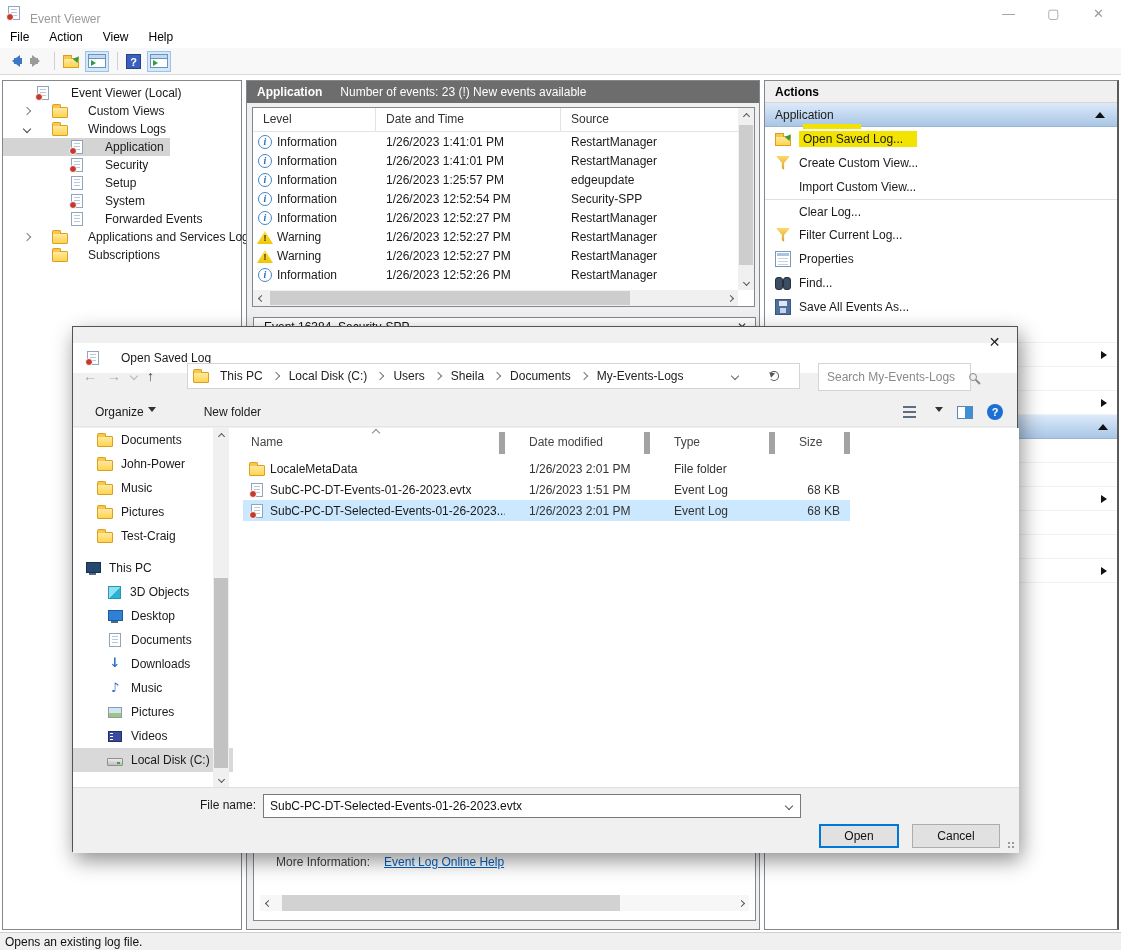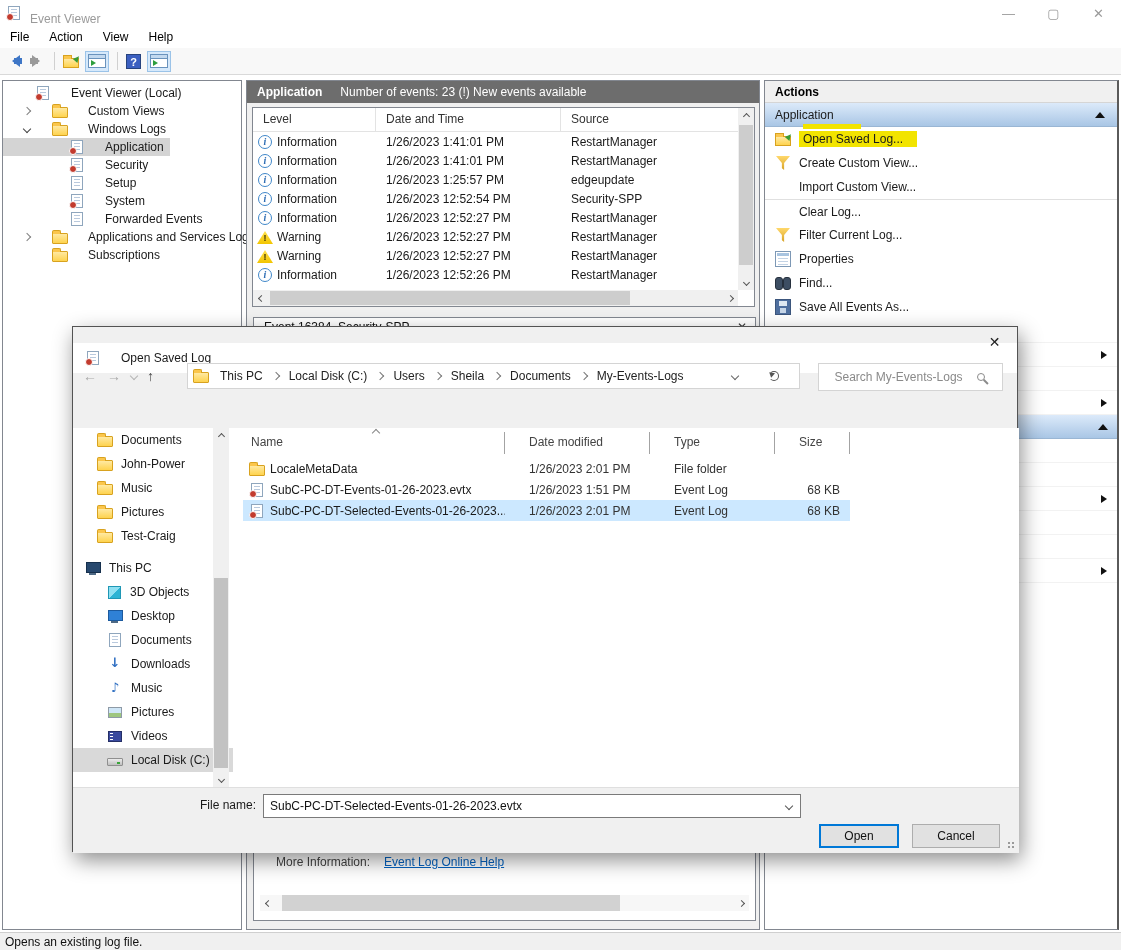--- a/index.html
+++ b/index.html
@@ -142,39 +142,39 @@
   .dlg-close { position:absolute; right:0; top:0; width:45px; height:30px; display:flex; align-items:center; justify-content:center; font-size:14px; color:#222; }
   .dlg-nav { position:absolute; left:10px; top:36px; height:26px; display:flex; align-items:center; gap:10px; color:#a9a9a9; font-size:14px; }
   .dlg-nav .up { color:#444; }
   .addrbar { position:absolute; left:114px; top:36px; width:562px; height:26px; background:#fff; border:1px solid #d4d4d4; display:flex; align-items:center; padding-left:5px; }
   .addr-refresh { position:absolute; left:675px; top:36px; width:52px; height:26px; background:#fff; border:1px solid #d4d4d4; border-left:none; display:flex; align-items:center; justify-content:center; }
   .crumbs { display:flex; align-items:center; }
   .crumb { display:flex; align-items:center; padding:0 5px; color:#222; white-space:nowrap; }
   .crumb::after { content:""; width:5px; height:5px; border-right:1.5px solid #777; border-bottom:1.5px solid #777; transform:rotate(-45deg); margin-left:10px; }
   .crumb:last-child::after { display:none; }
   .addr-chev { position:absolute; right:10px; }
-  .searchbox { position:absolute; left:745px; top:36px; width:185px; height:26px; background:#fff; border:1px solid #d4d4d4; display:flex; align-items:center; justify-content:center; padding:13px 8px; }
+  .searchbox { position:absolute; left:745px; top:36px; width:153px; height:26px; background:#fff; border:1px solid #d4d4d4; display:flex; align-items:center; justify-content:space-between; padding:13px 8px; }
   .searchbox input { border:none; outline:none; width:140px; font:12px "Liberation Sans",sans-serif; color:#333; }
   .searchbox input::placeholder { color:#8a8a8a; }
   .dlg-toolbar { position:absolute; left:0; top:70px; right:0; height:30px; display:flex; align-items:center; padding:0 14px 0 22px; border-bottom:1px solid #e5e5e5; }
   .dlg-toolbar .spacer { flex:1; }
   .organize, .newfolder { display:flex; align-items:center; color:#1a1a1a; margin-right:48px; }
   .view-icons { display:flex; align-items:center; gap:14px; }
   .dlg-body { position:absolute; left:0; top:101px; width:946px; height:359px; background:#fff; }
   .side { position:absolute; left:0; top:0; width:160px; bottom:0; overflow:hidden; }
   .srow { display:flex; align-items:center; gap:8px; height:24px; padding-left:34px; }
   .srow.root { padding-left:12px; }
   .srow.quick { padding-left:24px; }
   .srow.selected { background:#d9d9d9; }
   .srow .slabel { white-space:nowrap; }
   .side-scroll { position:absolute; left:140px; top:0; width:16px; height:359px; background:#f0f0f0; }
   .side-scroll .thumb { left:1px; width:14px; top:150px; height:190px; background:#c2c2c2; }
   .files { position:absolute; left:166px; top:0; right:0; bottom:0; }
   .fhead { position:absolute; left:4px; top:4px; right:10px; height:22px; display:grid; grid-template-columns:262px 145px 125px 75px; color:#444; }
-  .fhead .hc { padding:3px 0 0 24px; border-right:1px solid #a3a3a3; position:relative; }
+  .fhead .hc { padding:3px 0 0 24px; border-right:6px solid #a3a3a3; position:relative; }
   .fhead .hc:first-child { padding-left:8px; }
   .fhead .sort { position:absolute; left:130px; top:-2px; width:6px; height:6px; border-color:#888; }
   .frow { position:absolute; left:4px; width:607px; height:21px; display:grid; grid-template-columns:262px 145px 125px 75px; align-items:center; }
   .frow .namec { display:flex; align-items:center; gap:5px; padding-left:6px; white-space:nowrap; overflow:hidden; }
   .frow .cell { padding-left:24px; white-space:nowrap; color:#333; }
   .frow .size { text-align:right; padding-right:10px; }
   .frow.selected { background:#cce8ff; }
   .dlg-bottom { position:absolute; left:0; top:460px; width:946px; height:66px; background:#f0f0f0; border-top:1px solid #dfdfdf; }
   .fn-label { position:absolute; left:0; top:10px; width:183px; text-align:right; color:#1a1a1a; }
   .fn-field { position:absolute; left:190px; top:6px; width:538px; height:24px; background:#fff; border:1px solid #7a7a7a; display:flex; align-items:center; }
@@ -521,20 +521,36 @@
     </div>
     <div class="addr-refresh">
         <span class="ic ic-refresh"></span>
       </div>
 
     <div class="searchbox">
       <input type="text" placeholder="Search My-Events-Logs" style="">
       <span class="ic ic-search"></span>
     </div>
 
+    <div class="dlg-toolbar">
+      <span class="organize">
+          <span>Organize</span>
+          <span class="caret-down"></span>
+        </span>
+      <span class="newfolder">
+          <span>New folder</span>
+        </span>
+      <span class="spacer"></span>
+      <span class="view-icons">
+        <span class="ic ic-listview"></span>
+        <span class="caret-down"></span>
+        <span class="ic ic-panes"></span>
+        <span class="ic ic-helpcircle"></span>
+      </span>
+    </div>
 
     <div class="dlg-body">
       <div class="side">
         <div>
 
         <div class="srow quick">
               <span class="ic ic-folder"></span>
               <span class="slabel">Documents</span>
             </div>
             <div class="srow quick">

